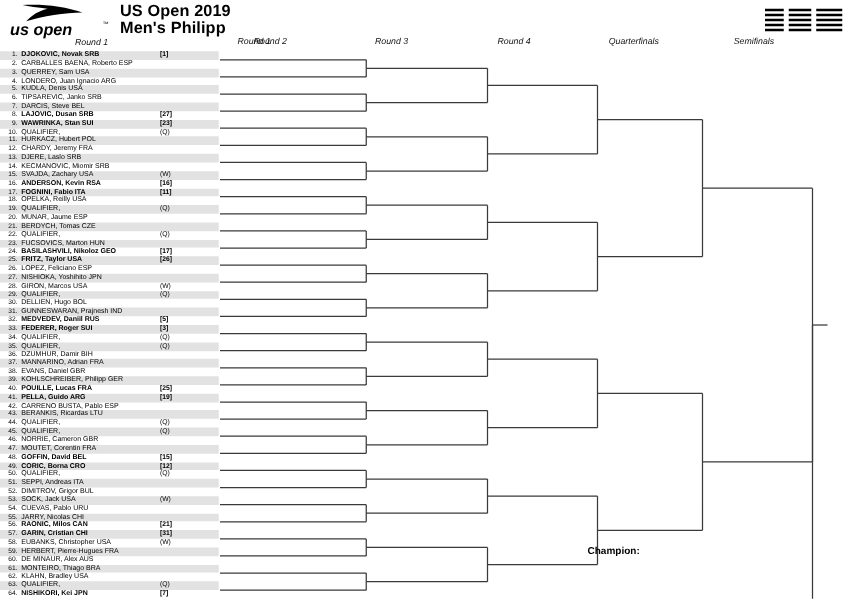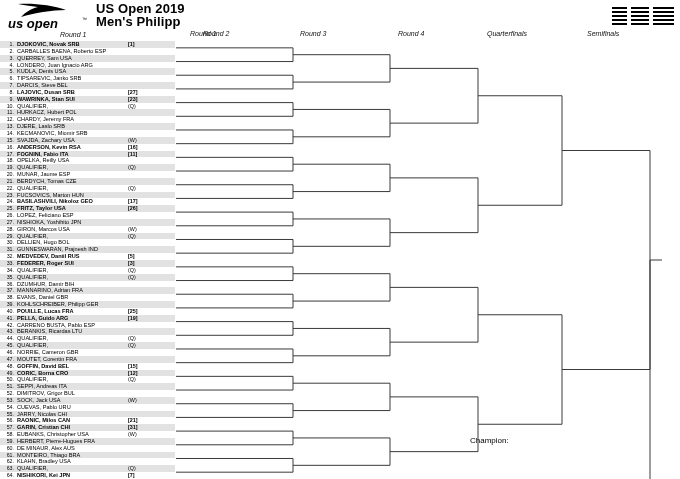--- a/index.html
+++ b/index.html
@@ -38,21 +38,21 @@
   .pseed{position:absolute;left:128px;font-size:5.4px;}
   .pseed.bold{font-weight:bold;}
 
   
   #bracket{position:absolute;left:0;top:0;width:680px;height:479px;pointer-events:none;}
   #bracket line,#bracket path{stroke:#3a3a3a;fill:none;}
 
   
   #champion-label{
     position:absolute;left:470px;top:436px;
-    font-size:8px;font-weight:normal;
+    font-size:8px;font-weight:bold;
   }
 </style>
 </head>
 <body>
 
 <div id="header">
 
   <svg id="usopen-logo" viewBox="0 0 88 30">
     <path d="M14 3 C30 2 48 4 62 9 C48 9 30 12 17 16 C22 11 26 8 34 6 C26 5 19 4 14 3 Z" fill="#000"></path>
     <text x="4" y="27" font-family="'Liberation Sans',sans-serif" font-size="13" font-weight="bold" font-style="italic" fill="#000">us open</text>

